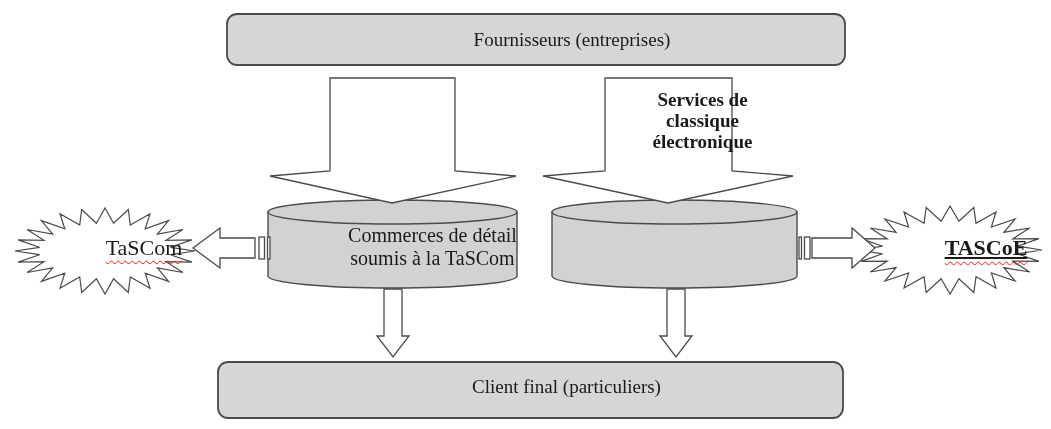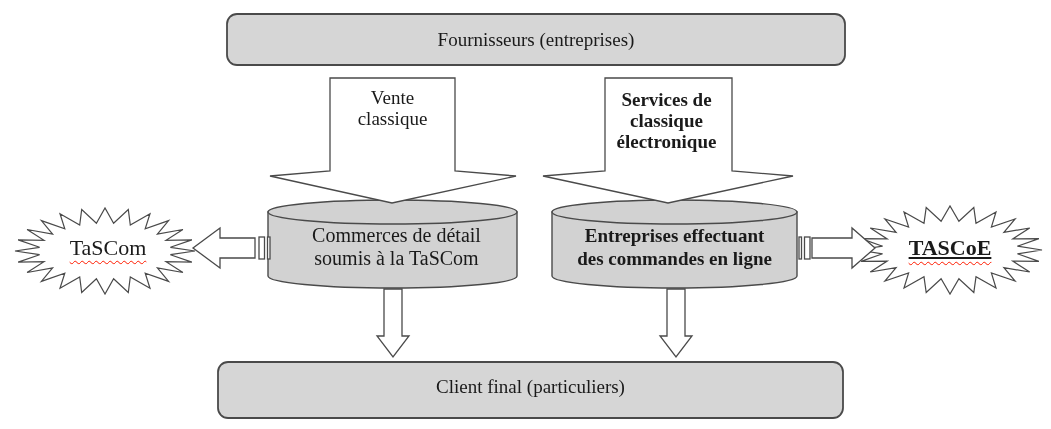--- a/index.html
+++ b/index.html
@@ -21,20 +21,21 @@
 
   .lbl {
     position: absolute;
     display: flex;
     align-items: center;
     justify-content: center;
     text-align: center;
     white-space: pre-line;
     font-size: 19px;
     line-height: 21px;
+    padding-left: 36px;
   }
   .lbl.big   { font-size: 19px; }
   .lbl.cylt  { font-size: 20px; line-height: 23px; }
   .lbl.bold  { font-weight: bold; }
   .lbl.burst-label { font-size: 22px; line-height: 24px; }
 
   .wavy {
     text-decoration-line: underline;
     text-decoration-style: wavy;
     text-decoration-color: var(--spellcheck, #ff1a00);
@@ -81,32 +82,28 @@
     <rect class="arrow" x="259" y="237" width="5.5" height="22"></rect>
     <rect class="arrow" x="267.5" y="237" width="2.5" height="22"></rect>
 
     <polygon class="arrow" points="812,238 852,238 852,228 875,248 852,268 852,258 812,258"></polygon>
     <rect class="arrow" x="799" y="237" width="2.5" height="22"></rect>
     <rect class="arrow" x="804.5" y="237" width="5.5" height="22"></rect>
   </svg>
 
   <div class="lbl big" style="left:227px; top:14px; width:618px; height:51px;">Fournisseurs (entreprises)</div>
 
-  <div class="lbl" style="left:328px; top:80px; width:129px; height:56px;">Vente
-classique</div>
 
   <div class="lbl bold" style="left:601px; top:80px; width:131px; height:80px;">Services de
 classique
 électronique</div>
 
   <div class="lbl cylt" style="left:272px; top:219px; width:249px; height:56px;">Commerces de détail
 soumis à la TaSCom</div>
 
-  <div class="lbl cylt bold" style="left:552px; top:219px; width:245px; height:56px; font-size:19px;">Entreprises effectuant
-des commandes en ligne</div>
 
   <div class="lbl burst-label" style="left:40px; top:225px; width:136px; height:45px;text-align:right;">
     <span class="wavy">TaSCom</span>
   </div>
 
   <div class="lbl burst-label bold" style="left:880px; top:225px; width:140px; height:45px;">
     <span class="wavy" style="text-underline-offset:6px;"><span class="solid-underline">TASCoE</span></span>
   </div>
 
   <div class="lbl big" style="left:218px; top:362px; width:625px; height:48px;">Client final (particuliers)</div>

